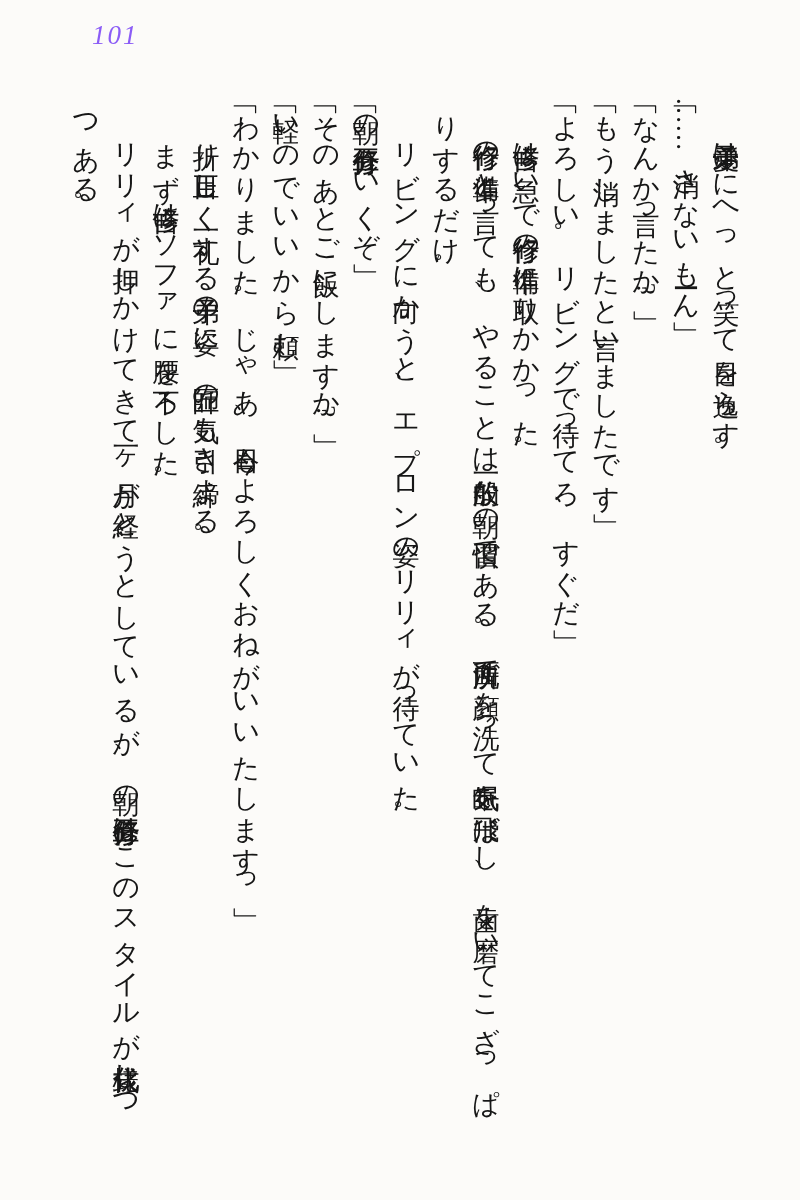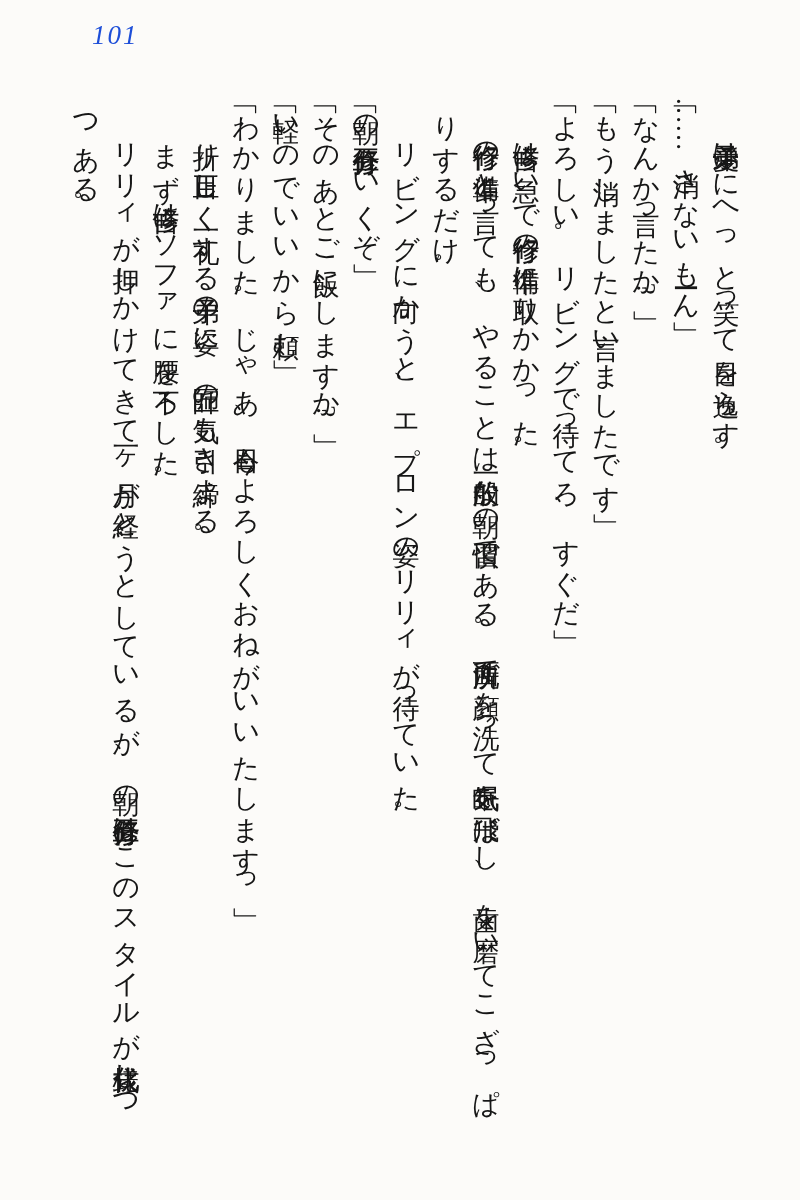--- a/index.html
+++ b/index.html
@@ -20,21 +20,21 @@
     color: #161616;
     font-family: "Liberation Serif", "DejaVu Serif", serif;
   }
   .page-number {
     position: absolute;
     top: 20px;
     left: 92px;
     font-size: 27px;
     font-style: italic;
     letter-spacing: 2px;
-    color: #1d4ed8;
+    color: #8b5cf6;
   }
   .text-block {
     position: absolute;
     top: 97px;
     right: 54px;
     height: 1030px;
     writing-mode: vertical-rl;
     text-orientation: mixed;
     font-size: 27px;
     line-height: 40px;

